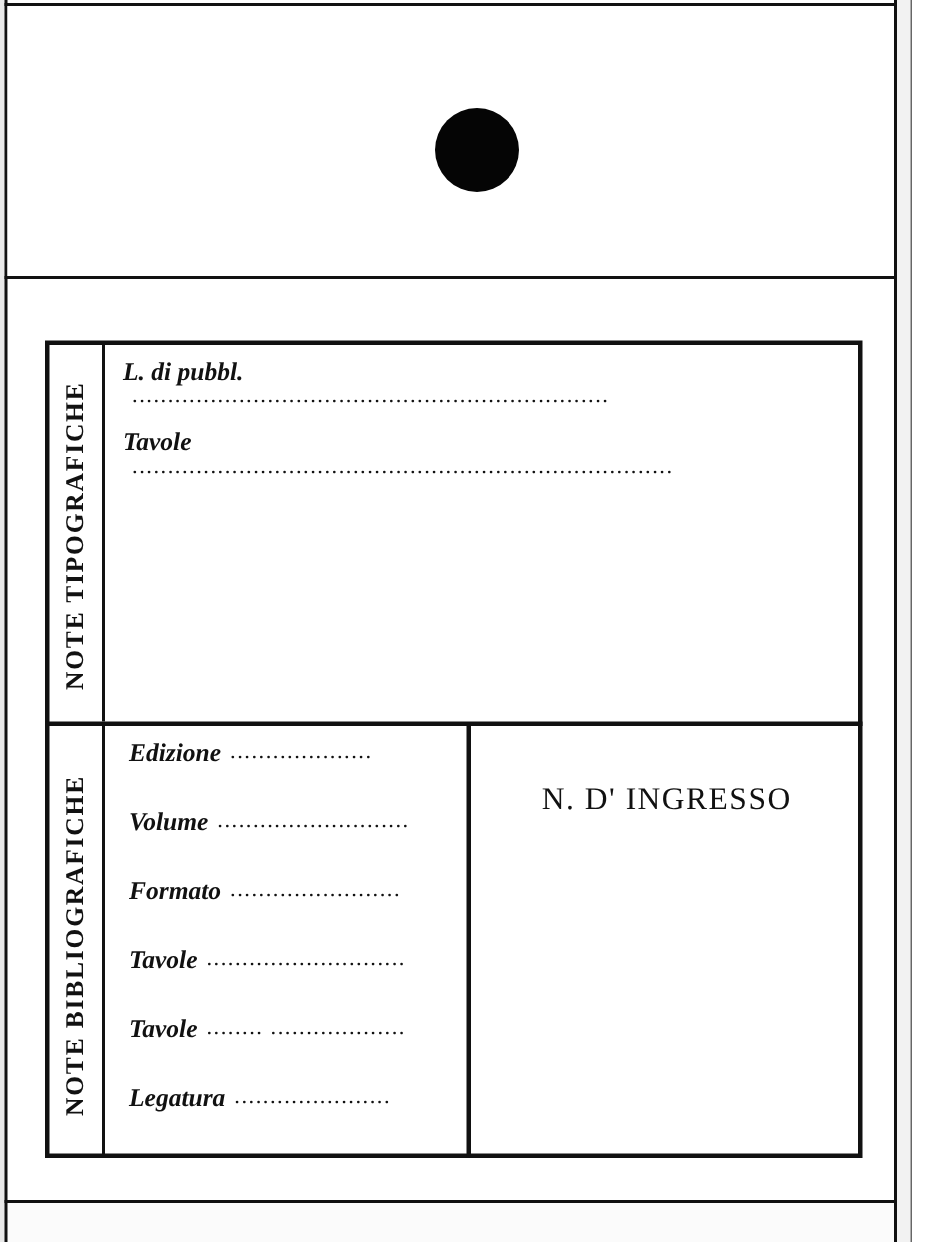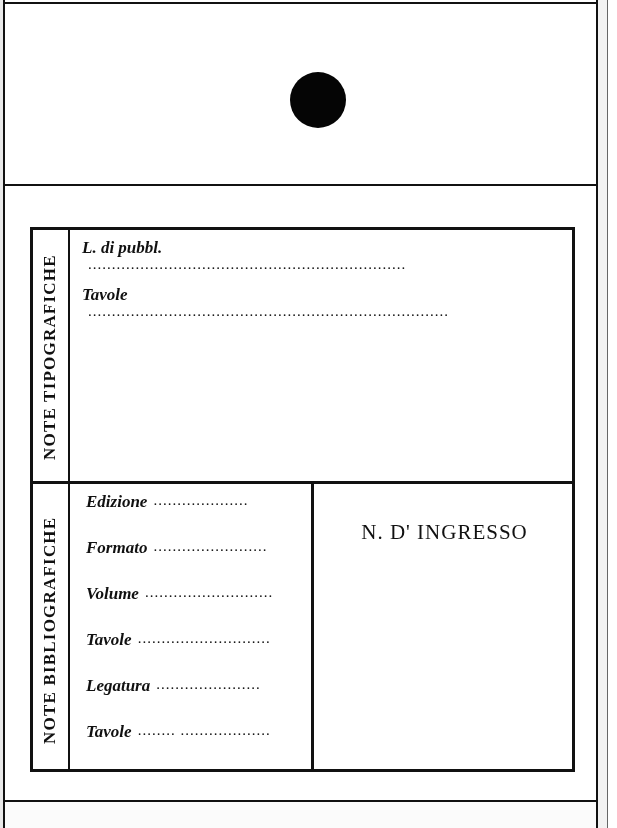--- a/index.html
+++ b/index.html
@@ -286,38 +286,38 @@
       <span class="field-dots">............................................................................</span>
     </div>
   </div>
 
   <div class="fields-bottom">
     <div class="field-row">
       <span class="field-label">Edizione</span>
       <span class="field-dots">....................</span>
     </div>
     <div class="field-row">
+      <span class="field-label">Volume</span>
+      <span class="field-dots">...........................</span>
+    </div>
+    <div class="field-row">
       <span class="field-label">Formato</span>
       <span class="field-dots">........................</span>
     </div>
     <div class="field-row">
-      <span class="field-label">Volume</span>
-      <span class="field-dots">...........................</span>
-    </div>
-    <div class="field-row">
       <span class="field-label">Tavole</span>
       <span class="field-dots">............................</span>
     </div>
     <div class="field-row">
+      <span class="field-label">Tavole</span>
+      <span class="field-dots">........    ...................</span>
+    </div>
+    <div class="field-row">
       <span class="field-label">Legatura</span>
       <span class="field-dots">......................</span>
-    </div>
-    <div class="field-row">
-      <span class="field-label">Tavole</span>
-      <span class="field-dots">........    ...................</span>
     </div>
   </div>
 
   <div class="ingress-box">
     <div class="ingress-title">N.  D' INGRESSO</div>
   </div>
 
 </div>
 
 </body></html>

